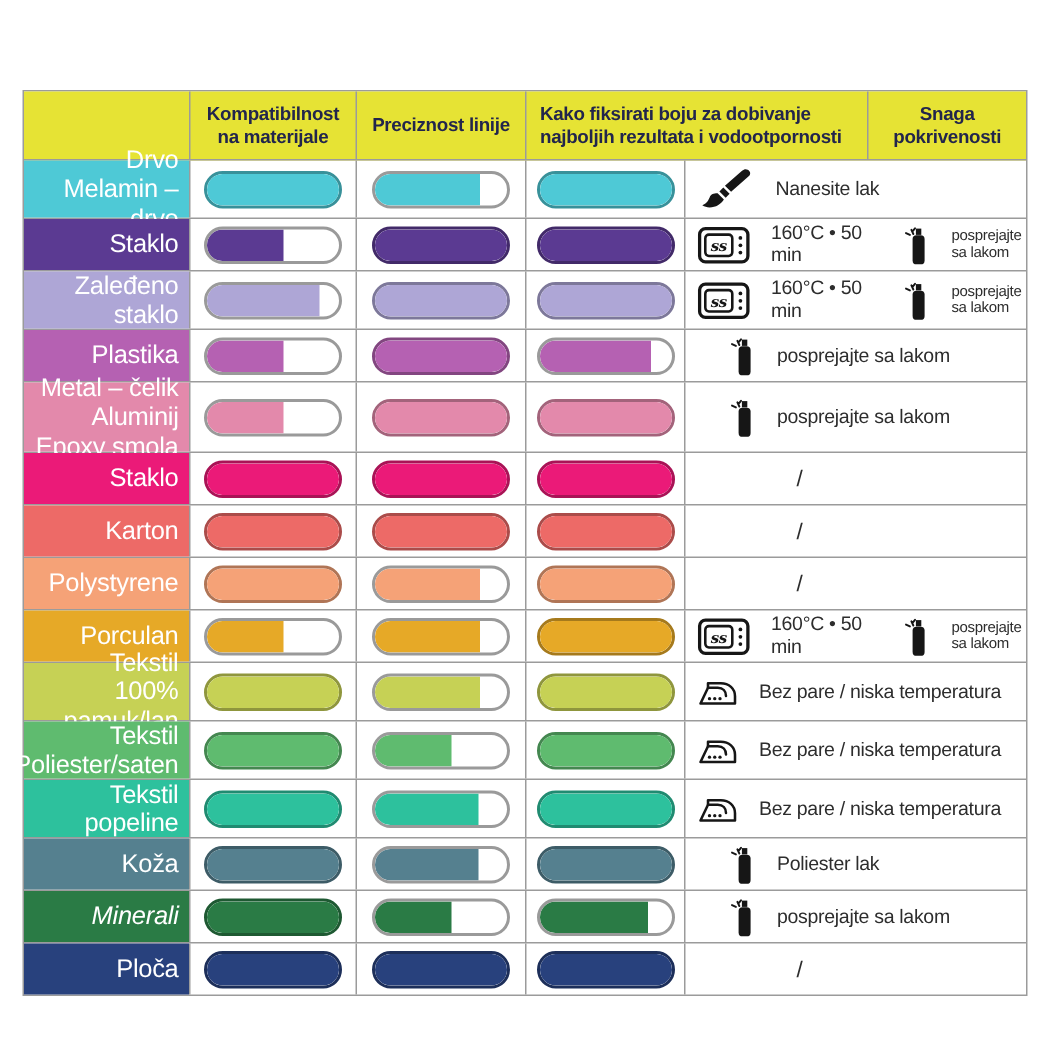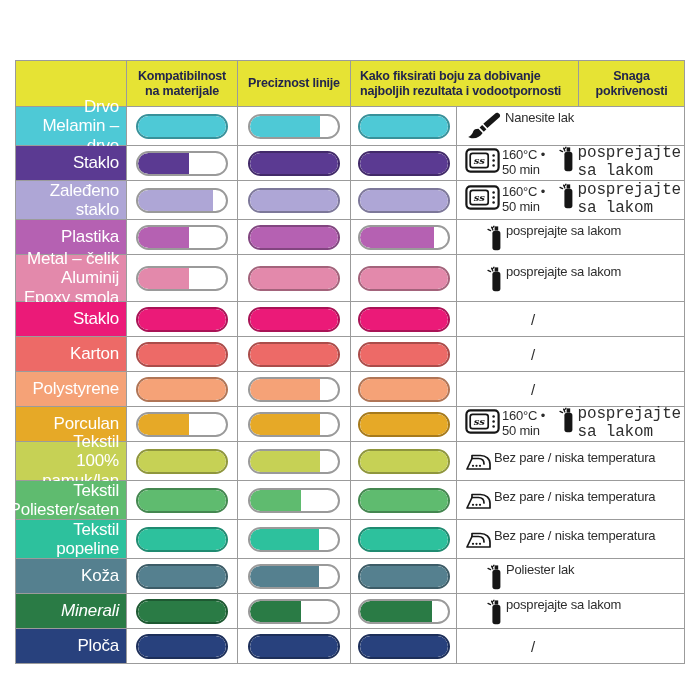--- a/index.html
+++ b/index.html
@@ -17,25 +17,25 @@
   .hcell{justify-content:center;text-align:center;font-weight:bold;font-size:12.5px;
          color:#22254c;line-height:1.15;letter-spacing:-0.2px;padding:0 4px;}
   .hcell.left{justify-content:flex-start;text-align:left;padding-left:9px;}
   .label-cell{justify-content:flex-end;text-align:right;color:#fff;font-size:17px;
               line-height:1.12;padding-right:7px;white-space:pre-line;letter-spacing:-0.2px;}
   .bar-cell{justify-content:center;}
   .pill{position:relative;width:88px;height:21px;border:2px solid #9a9a9a;border-radius:13px;
         background:#fff;overflow:hidden;}
   .fill{position:absolute;left:0;top:0;bottom:0;border-radius:10px 0 0 10px;}
   .instr-cell{padding-left:8px;gap:7px;color:#2d2d2d;font-size:13px;letter-spacing:-0.2px;}
-  .instr-item{display:flex;align-items:flex-start;gap:2px;}
+  .instr-item{display:flex;align-items:center;gap:14px;}
   .instr-item.push-right{margin-left:auto;margin-right:3px;}
   .instr-item.indent{margin-left:22px;}
   .instr-text{white-space:pre-line;line-height:1.12;}
-  .instr-item.push-right .instr-text{font-size:16px;font-family:Liberation Mono, monospace;}
+  .instr-item.push-right .instr-text{font-size:10px;}
   .slash{margin-left:66px;font-size:15px;color:#2d2d2d;}
   svg{display:block;flex:none;}
 </style>
 </head>
 <body>
 
 <div id="canvas">
   <div id="table">
     <div class="row header">
       <div class="cell c0 hcell"></div>

